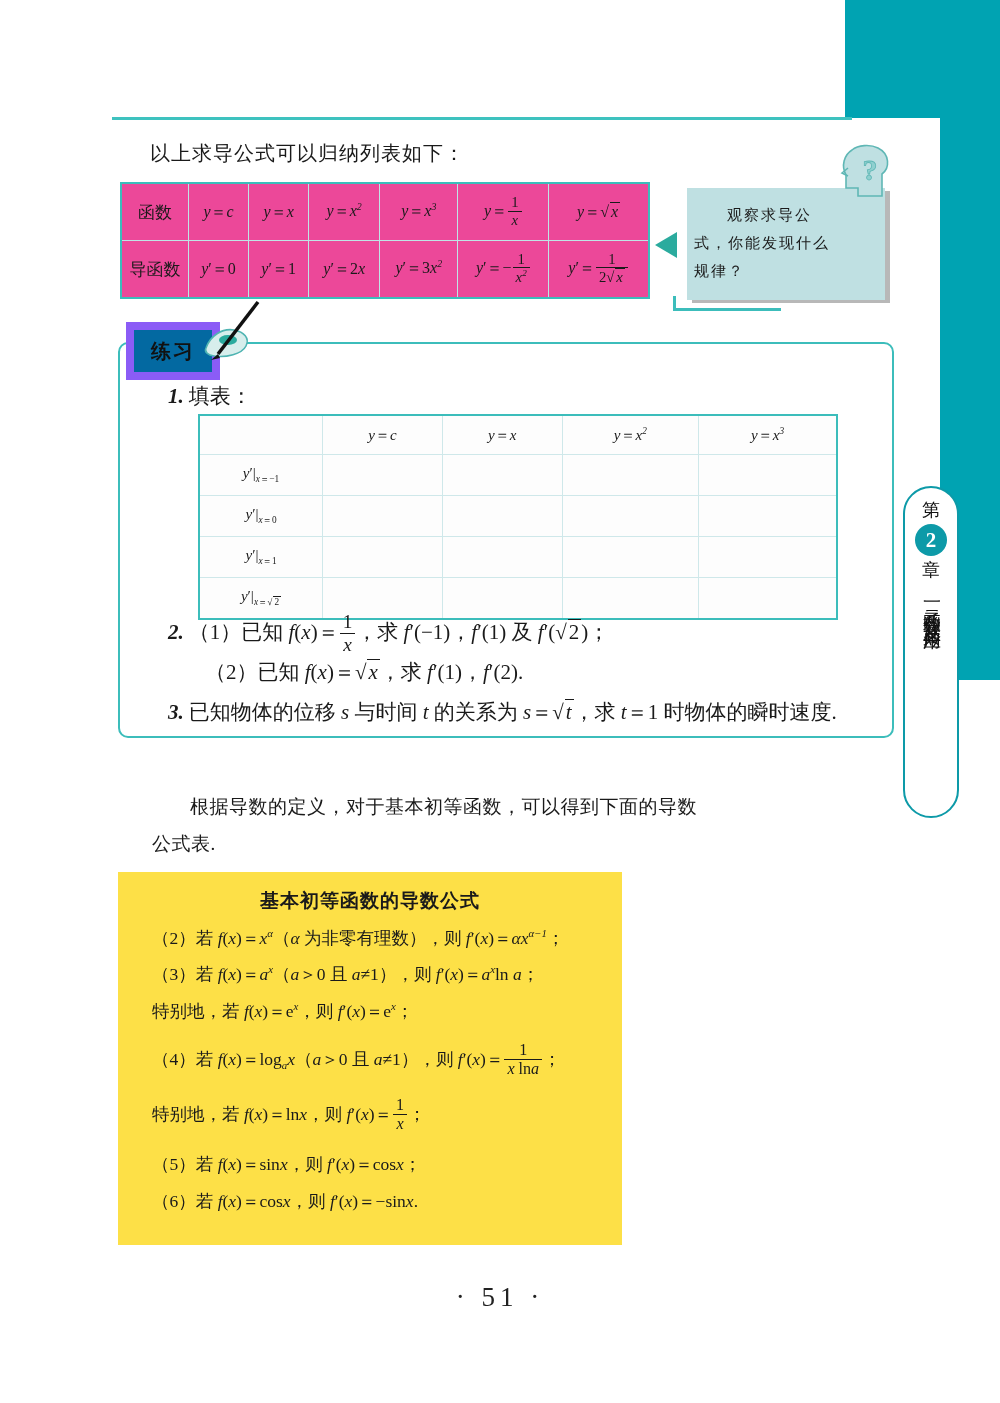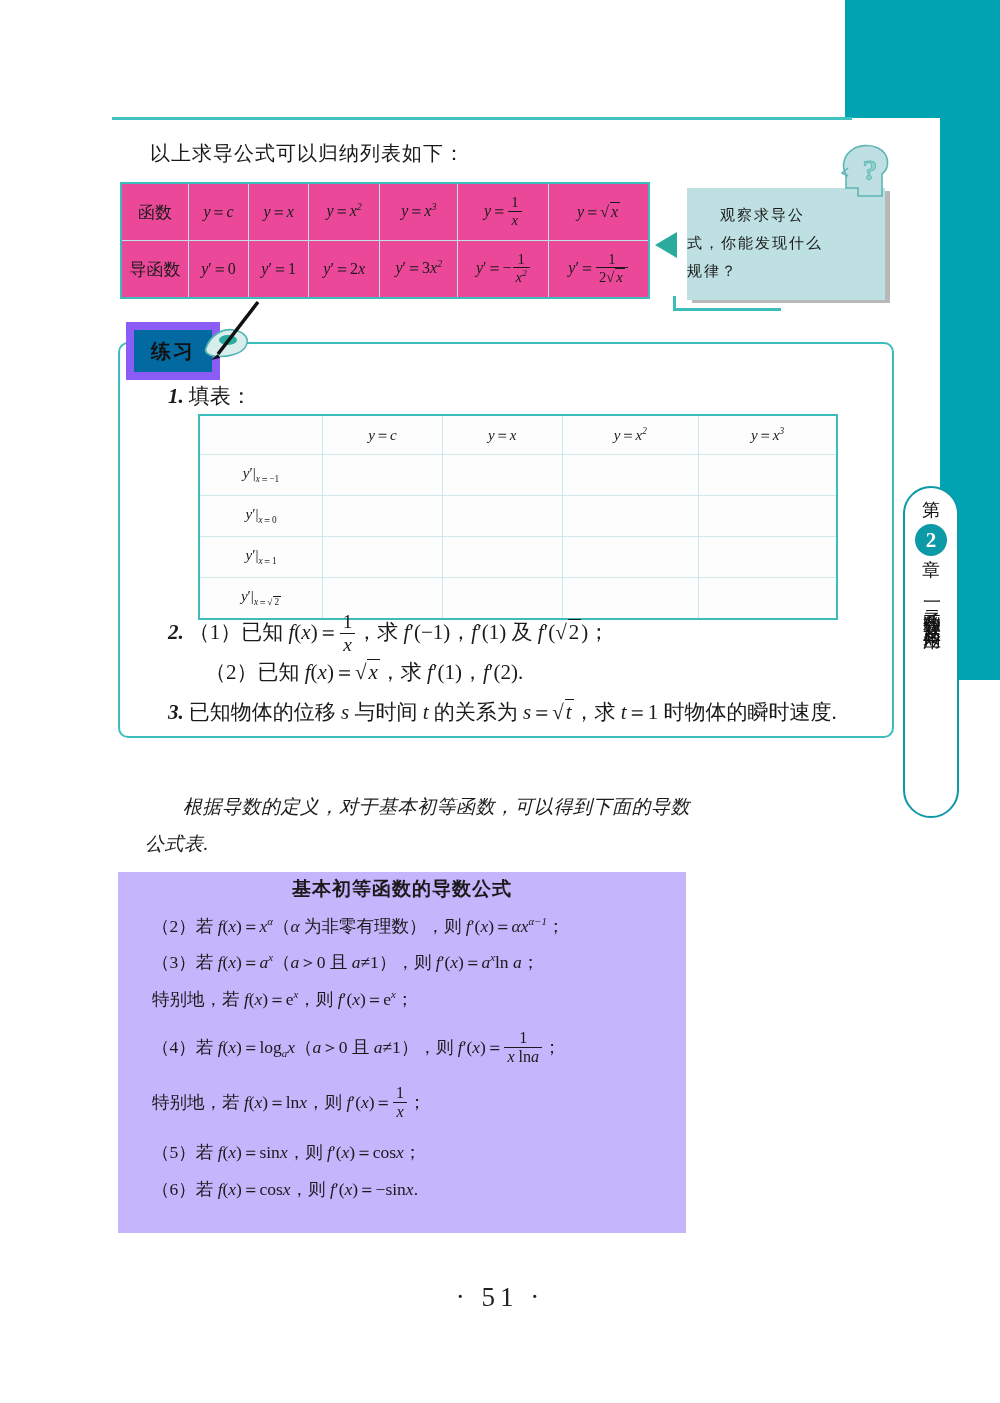--- a/index.html
+++ b/index.html
@@ -119,21 +119,21 @@
   .bubble {
     position: absolute;
     left: 687px;
     top: 186px;
     width: 198px;
     height: 112px;
     background: #bfe0e2;
     border-top: 2px solid #ffffff;
   }
   .bubble-text {
-    padding: 14px 16px 0 0;
+    padding: 14px 16px 0 7px;
     font-size: 15px;
     line-height: 1.85;
     letter-spacing: 2px;
     color: #1a1a1a;
   }
   .bubble-arrow {
     position: absolute;
     left: 655px;
     top: 232px;
     width: 0;
@@ -259,39 +259,38 @@
     writing-mode: vertical-rl;
     font-size: 18px;
     letter-spacing: 3px;
     line-height: 1.1;
     color: #111;
   }
 
   
   .body-para {
     position: absolute;
-    left: 145px;
+    left: 152px;
     top: 788px;
     width: 560px;
     font-size: 19px;
     line-height: 1.95;
     text-indent: 2em;
     letter-spacing: 0.5px;
-    font-style: italic;
   }
 
   
   .formula-box {
     position: absolute;
     left: 118px;
     top: 872px;
-    width: 568px;
-    padding: 4px 20px 20px 20px;
+    width: 504px;
+    padding: 16px 20px 20px 20px;
     box-sizing: border-box;
-    background: #c4b5fd;
+    background: #fde047;
   }
   .formula-title {
     text-align: center;
     font-size: 19px;
     font-weight: bold;
     letter-spacing: 1px;
     margin-bottom: 12px;
   }
   .formula-line {
     font-size: 17.5px;

